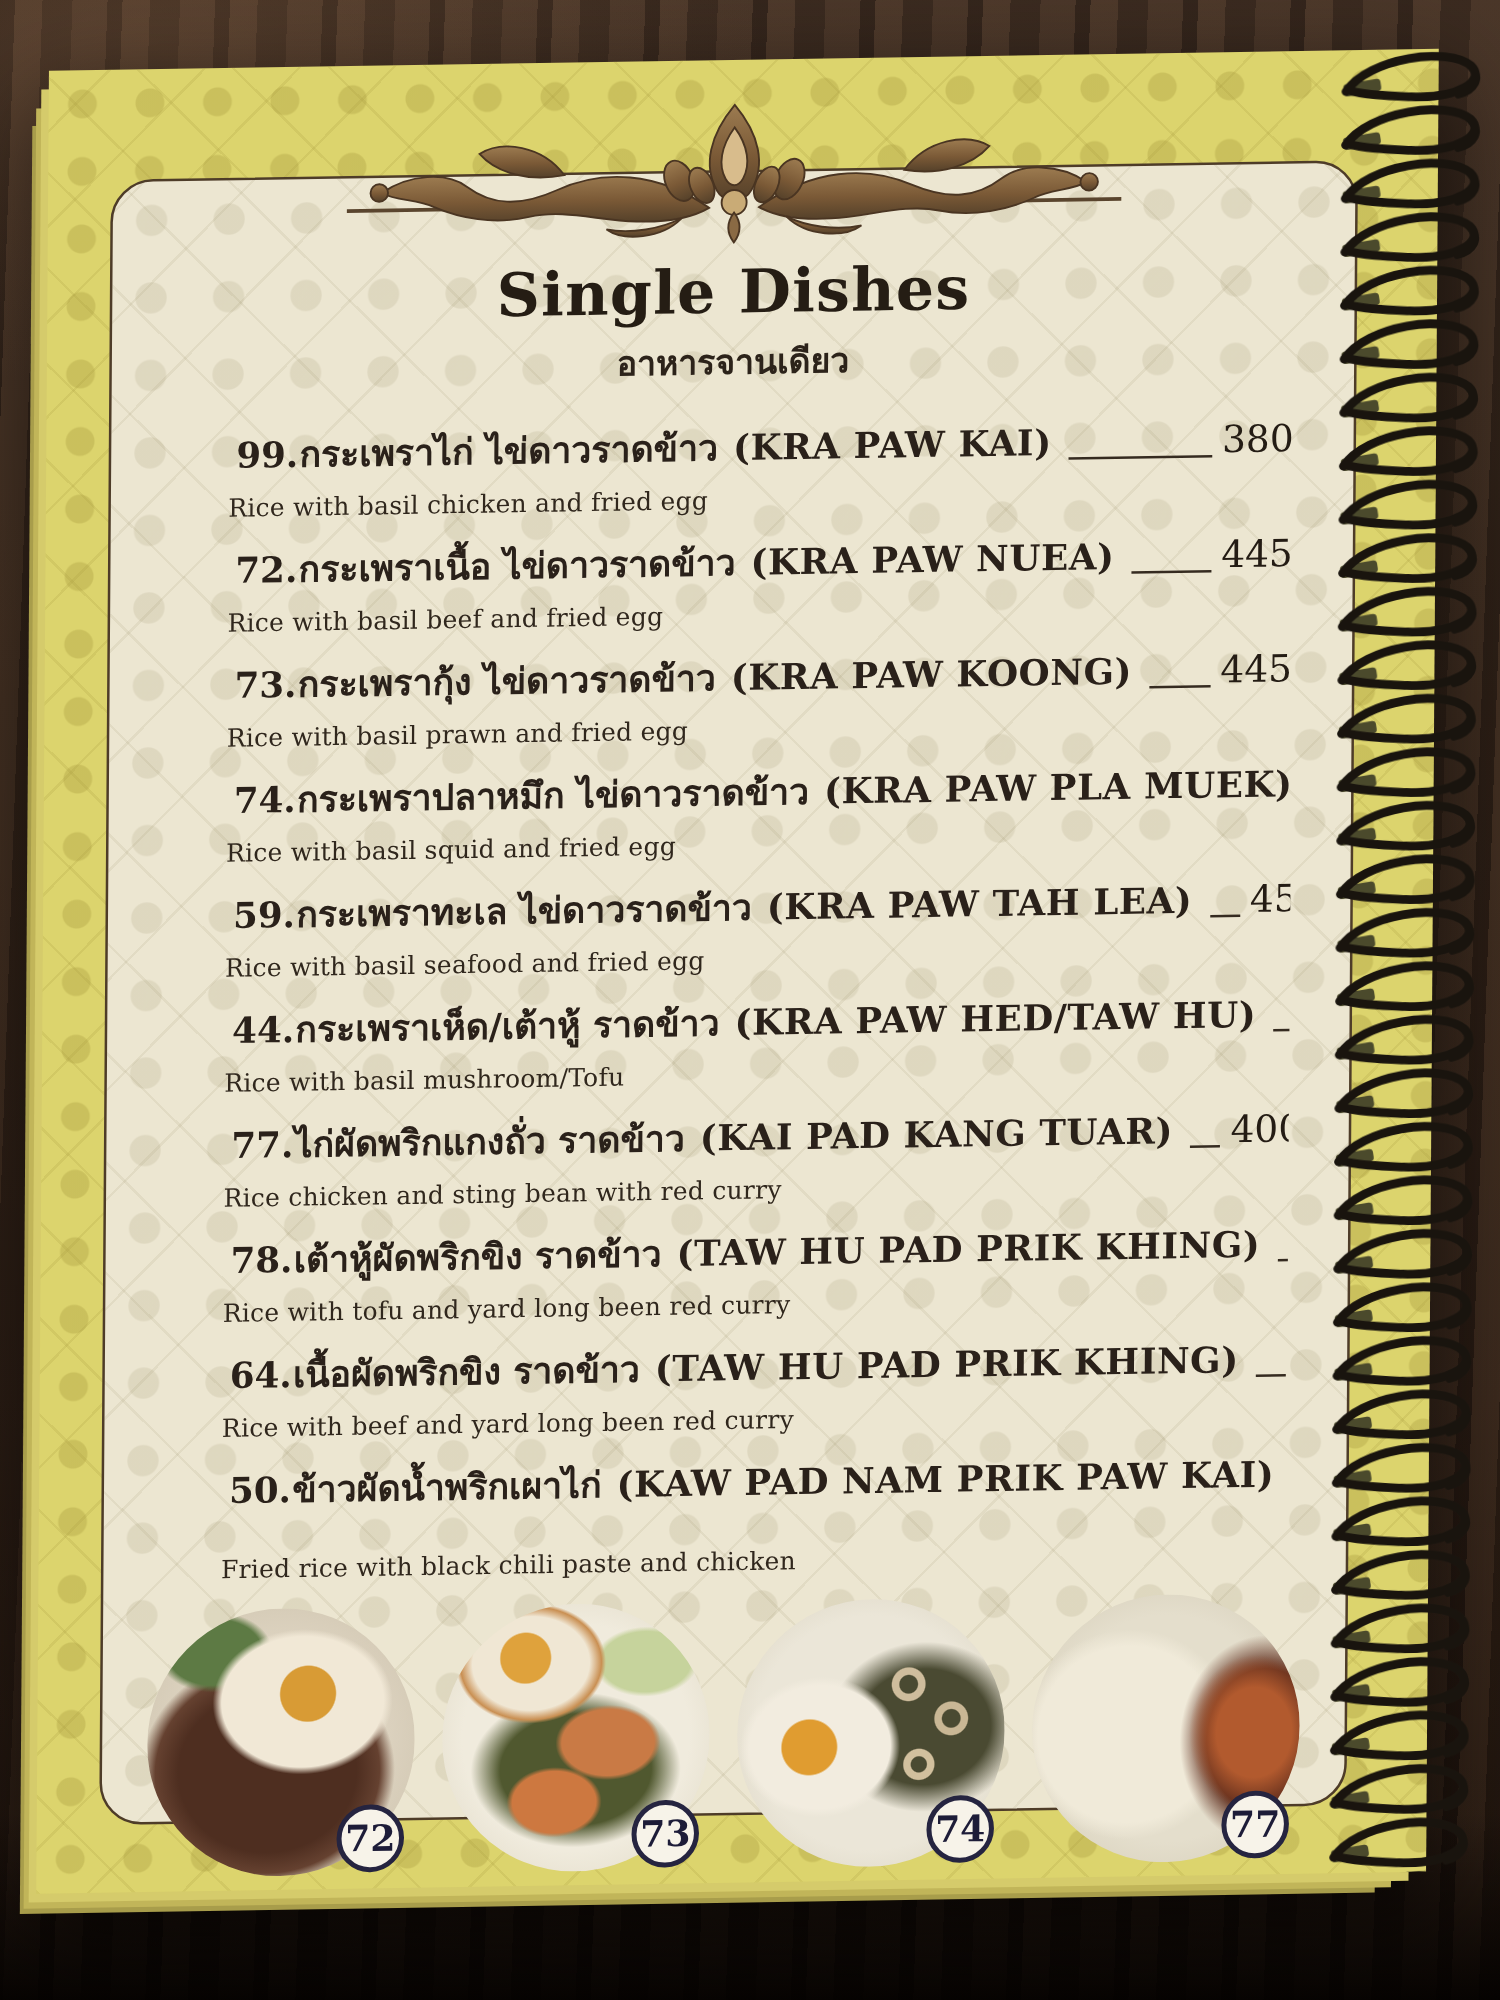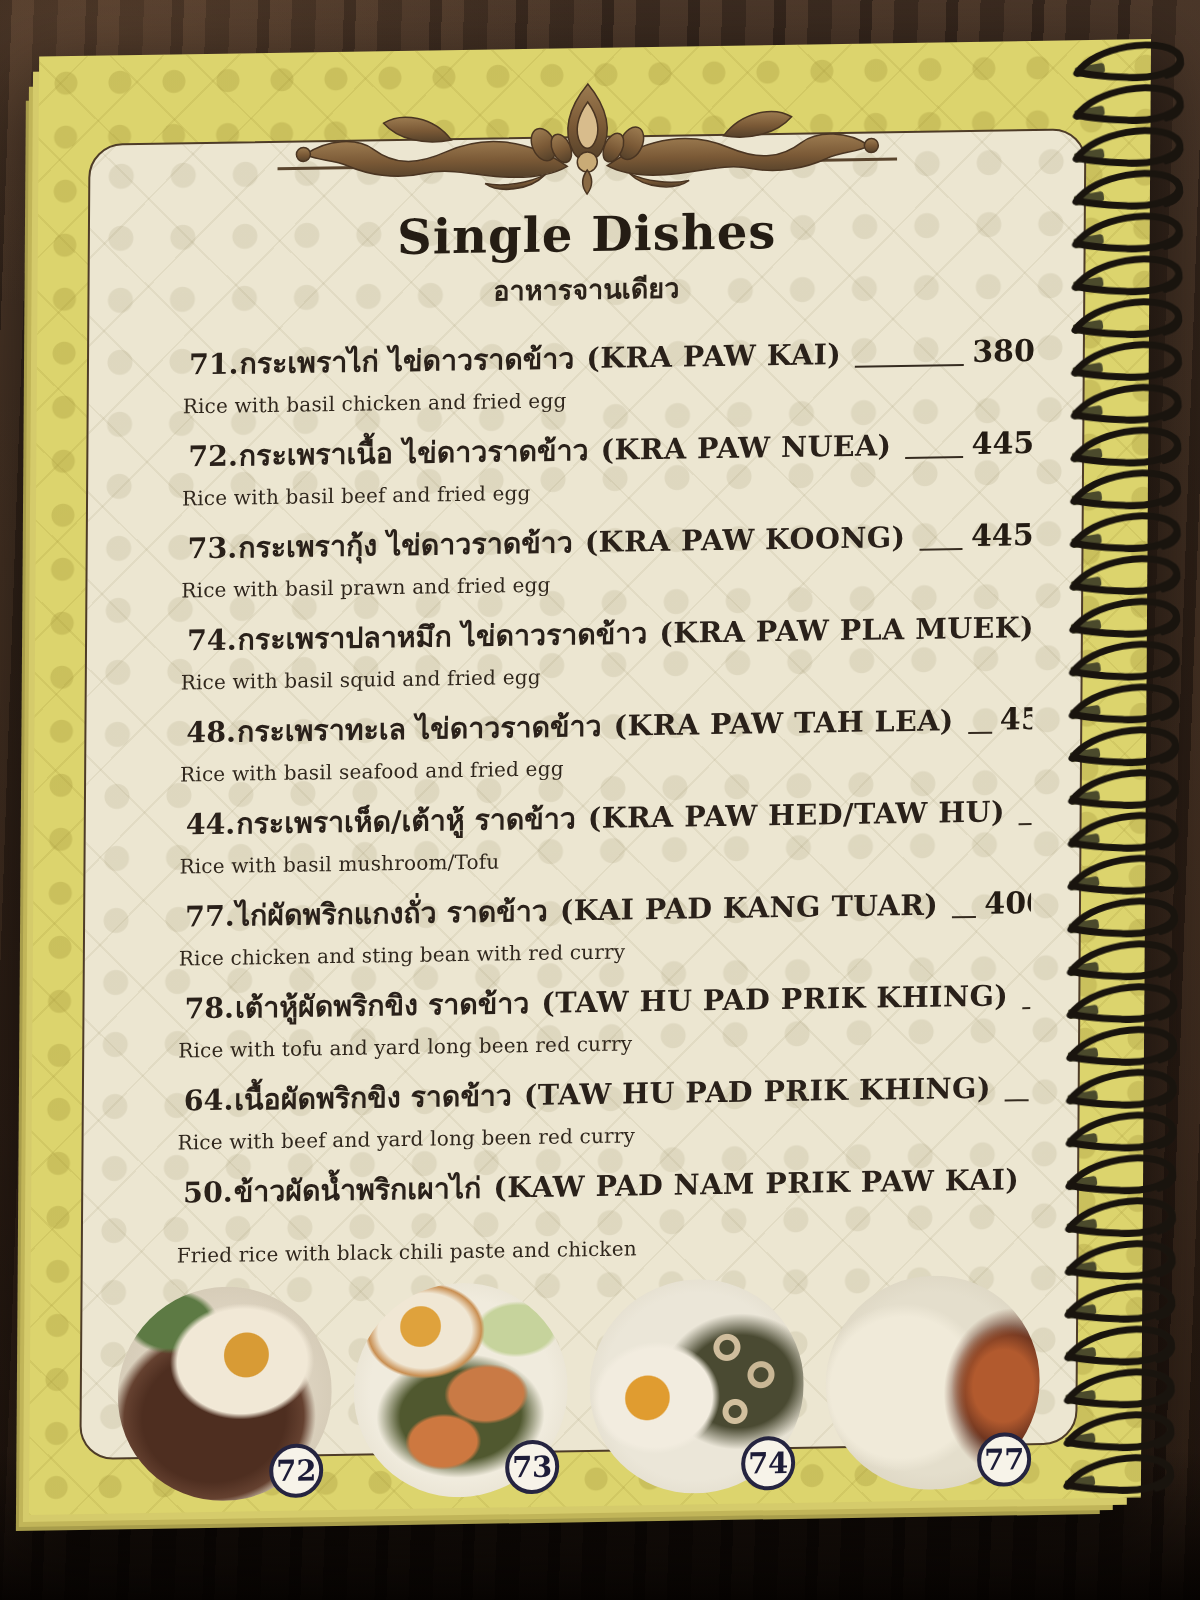--- a/index.html
+++ b/index.html
@@ -78,21 +78,21 @@
     position:relative;display:flex;align-items:baseline;white-space:nowrap;
     font-weight:700;font-size:28.5px;color:#2a211a;overflow:hidden;
   }
   .num::after{content:".";}
   .thai{margin:0 12px 0 1px;}
   .translit{letter-spacing:0.5px;}
   .leader{
     flex:1 1 24px;min-width:24px;border-bottom:2.5px solid #352b20;
     margin:0 8px 9px 14px;align-self:flex-end;
   }
-  .price{font-size:30px;font-weight:700;color:#241c14;}
+  .price{font-size:30px;font-weight:400;color:#241c14;}
   .desc{
     font-size:20px;margin-top:7px;margin-left:-6px;color:#30271d;letter-spacing:0.2px;
   }
   .item-80 .desc{margin-top:28px;}
 
   
   .photos{display:flex;justify-content:center;gap:22px;margin-top:20px;}
   .photo{position:relative;width:214px;height:214px;border-radius:50%;flex:0 0 auto;}
   .p72{background:
     radial-gradient(circle 23px at 60% 32%, #d89b35 95%, rgba(216,155,53,0) 100%),
@@ -177,21 +177,21 @@
 
     <div class="panel-inner">
 
       <div class="title">Single Dishes</div>
       <div class="subtitle">อาหารจานเดียว</div>
 
       <div class="items">
 
         <div class="item">
           <div class="name-line">
-            <span class="num">71</span>
+            <span class="num">99</span>
             <span class="thai">กระเพราไก่ ไข่ดาวราดข้าว</span>
             <span class="translit">(KRA PAW KAI)</span>
             <span class="leader"></span>
             <span class="price">380</span>
           </div>
           <div class="desc">Rice with basil chicken and fried egg</div>
         </div>
 
         <div class="item">
           <div class="name-line">
@@ -220,21 +220,21 @@
             <span class="num">74</span>
             <span class="thai">กระเพราปลาหมึก ไข่ดาวราดข้าว</span>
             <span class="translit">(KRA PAW PLA MUEK)</span>
 
           </div>
           <div class="desc">Rice with basil squid and fried egg</div>
         </div>
 
         <div class="item">
           <div class="name-line">
-            <span class="num">48</span>
+            <span class="num">59</span>
             <span class="thai">กระเพราทะเล ไข่ดาวราดข้าว</span>
             <span class="translit">(KRA PAW TAH LEA)</span>
             <span class="leader"></span>
             <span class="price">450</span>
           </div>
           <div class="desc">Rice with basil seafood and fried egg</div>
         </div>
 
         <div class="item">
           <div class="name-line">

